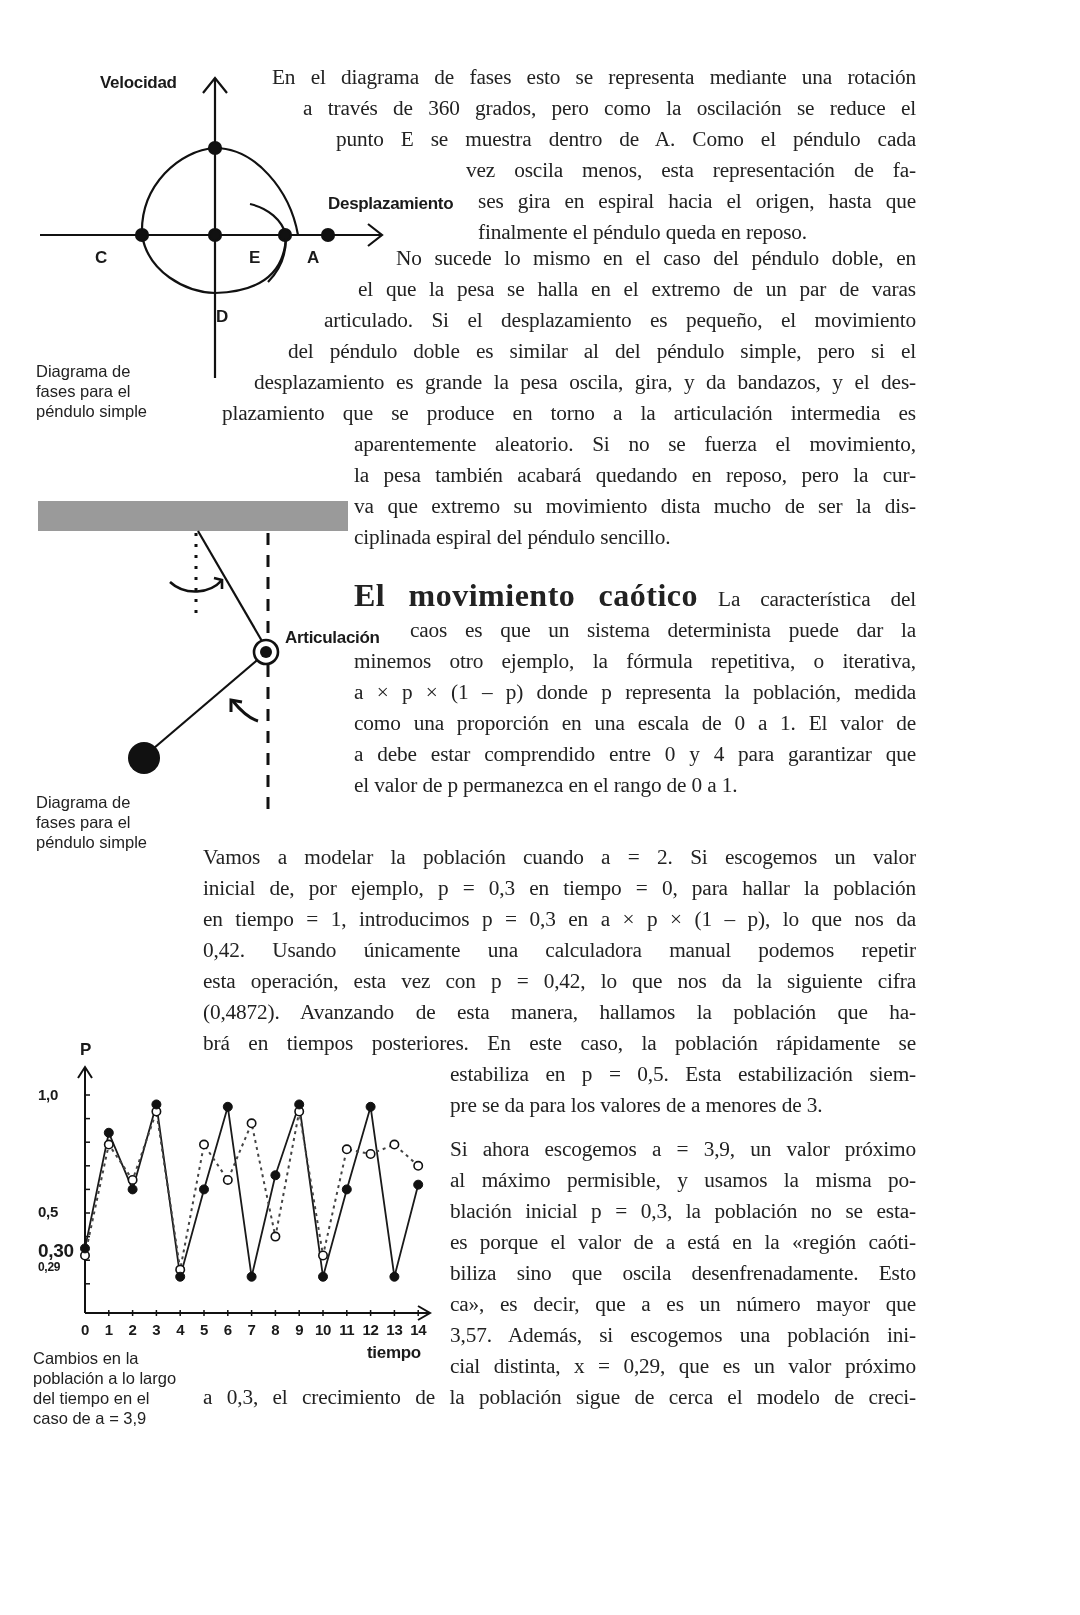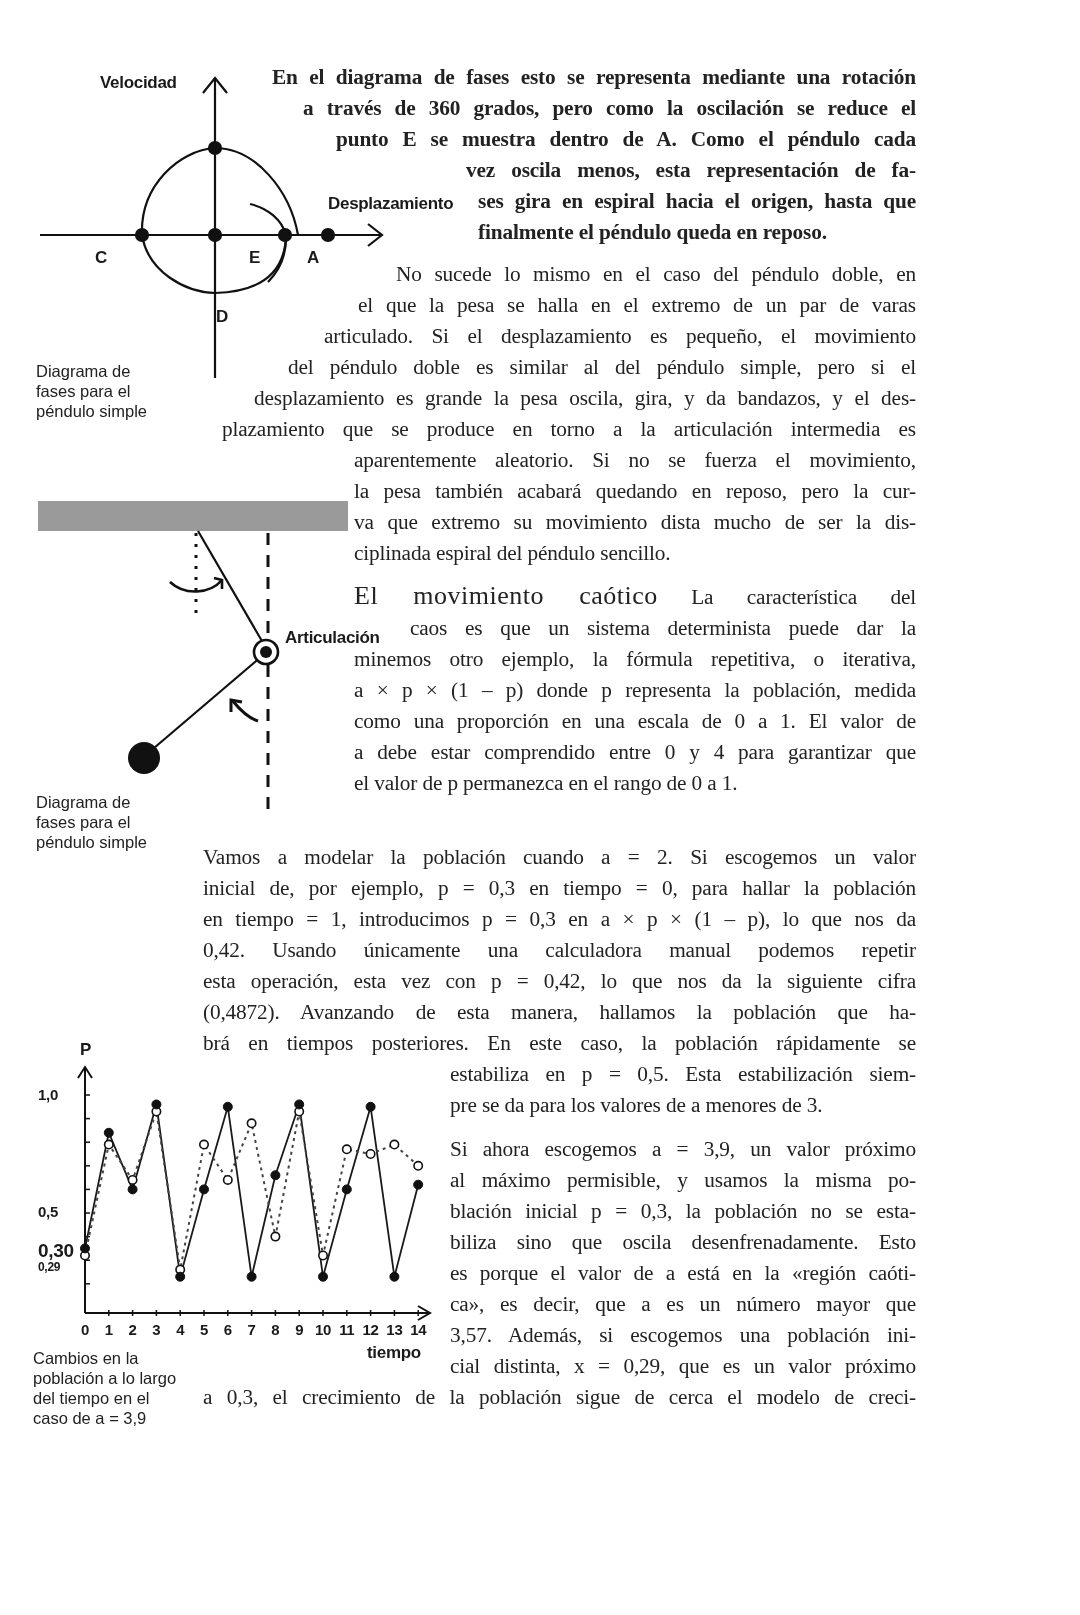--- a/index.html
+++ b/index.html
@@ -12,21 +12,21 @@
   .line { display:block; white-space:nowrap; text-align-last:justify; }
   .line.last { text-align-last:left; }
   .label-bold {
     position:absolute; font-family:"Liberation Sans","DejaVu Sans",sans-serif;
     font-weight:bold; font-size:17px; color:#1a1a1a; letter-spacing:-0.3px;
   }
   .caption {
     position:absolute; font-family:"Liberation Sans","DejaVu Sans",sans-serif;
     font-size:16.5px; line-height:20px; color:#222;
   }
-  .heading { font-weight:normal; font-size:26px; letter-spacing:0.5px; }
+  .heading { font-weight:bold; font-size:32px; letter-spacing:0.5px; }
   svg { position:absolute; left:0; top:0; }
 </style>
 </head>
 <body>
 
 <svg width="1080" height="1615">
   <g stroke="#111" fill="none" stroke-width="2.2">
     <line x1="215" y1="378" x2="215" y2="78"></line>
     <polyline points="203,93 215,78 227,93"></polyline>
     <line x1="40" y1="235" x2="382" y2="235"></line>
@@ -175,30 +175,30 @@
     <div class="label-bold" style="font-size: 15px; top: 1321px; width: 24px; text-align: center; left: 406.2px;">14</div>
   </div>
 
 <div class="caption" style="left:33px;top:1348px;">
   <div>Cambios en la</div>
   <div>población a lo largo</div>
   <div>del tiempo en el</div>
   <div>caso de a = 3,9</div>
 </div>
 
-<div class="body-text" style="left:260px;top:62px;width:656px;font-weight:bold;">
+<div class="body-text" style="left:260px;top:62px;width:656px;">
   <span class="line" style="padding-left:12px;">En el diagrama de fases esto se representa mediante una rotación</span>
   <span class="line" style="padding-left:43px;">a través de 360 grados, pero como la oscilación se reduce el</span>
   <span class="line" style="padding-left:76px;">punto E se muestra dentro de A. Como el péndulo cada</span>
   <span class="line" style="padding-left:206px;">vez oscila menos, esta representación de fa-</span>
   <span class="line" style="padding-left:218px;">ses gira en espiral hacia el origen, hasta que</span>
   <span class="line last" style="padding-left:218px;">finalmente el péndulo queda en reposo.</span>
 </div>
 
-<div class="body-text" style="left:220px;top:259px;width:696px;">
+<div class="body-text" style="left:220px;top:243px;width:696px;">
   <span class="line" style="padding-left:176px;">No sucede lo mismo en el caso del péndulo doble, en</span>
   <span class="line" style="padding-left:138px;">el que la pesa se halla en el extremo de un par de varas</span>
   <span class="line" style="padding-left:104px;">articulado. Si el desplazamiento es pequeño, el movimiento</span>
   <span class="line" style="padding-left:68px;">del péndulo doble es similar al del péndulo simple, pero si el</span>
   <span class="line" style="padding-left:34px;">desplazamiento es grande la pesa oscila, gira, y da bandazos, y el des-</span>
   <span class="line" style="padding-left:2px;">plazamiento que se produce en torno a la articulación intermedia es</span>
   <span class="line" style="padding-left:134px;">aparentemente aleatorio. Si no se fuerza el movimiento,</span>
   <span class="line" style="padding-left:134px;">la pesa también acabará quedando en reposo, pero la cur-</span>
   <span class="line" style="padding-left:134px;">va que extremo su movimiento dista mucho de ser la dis-</span>
   <span class="line last" style="padding-left:134px;">ciplinada espiral del péndulo sencillo.</span>
@@ -226,19 +226,19 @@
   <span class="line">(0,4872). Avanzando de esta manera, hallamos la población que ha-</span>
   <span class="line">brá en tiempos posteriores. En este caso, la población rápidamente se</span>
   <span class="line" style="padding-left:247px;">estabiliza en p = 0,5. Esta estabilización siem-</span>
   <span class="line last" style="padding-left:247px;">pre se da para los valores de a menores de 3.</span>
 </div>
 
 <div class="body-text" style="left:203px;top:1134px;width:713px;">
   <span class="line" style="padding-left:247px;">Si ahora escogemos a = 3,9, un valor próximo</span>
   <span class="line" style="padding-left:247px;">al máximo permisible, y usamos la misma po-</span>
   <span class="line" style="padding-left:247px;">blación inicial p = 0,3, la población no se esta-</span>
+  <span class="line" style="padding-left:247px;">es porque el valor de a está en la «región caóti-</span>
   <span class="line" style="padding-left:247px;">biliza sino que oscila desenfrenadamente. Esto</span>
-  <span class="line" style="padding-left:247px;">es porque el valor de a está en la «región caóti-</span>
   <span class="line" style="padding-left:247px;">ca», es decir, que a es un número mayor que</span>
   <span class="line" style="padding-left:247px;">3,57. Además, si escogemos una población ini-</span>
   <span class="line" style="padding-left:247px;">cial distinta, x = 0,29, que es un valor próximo</span>
   <span class="line">a 0,3, el crecimiento de la población sigue de cerca el modelo de creci-</span>
 </div>
 
 </body></html>

